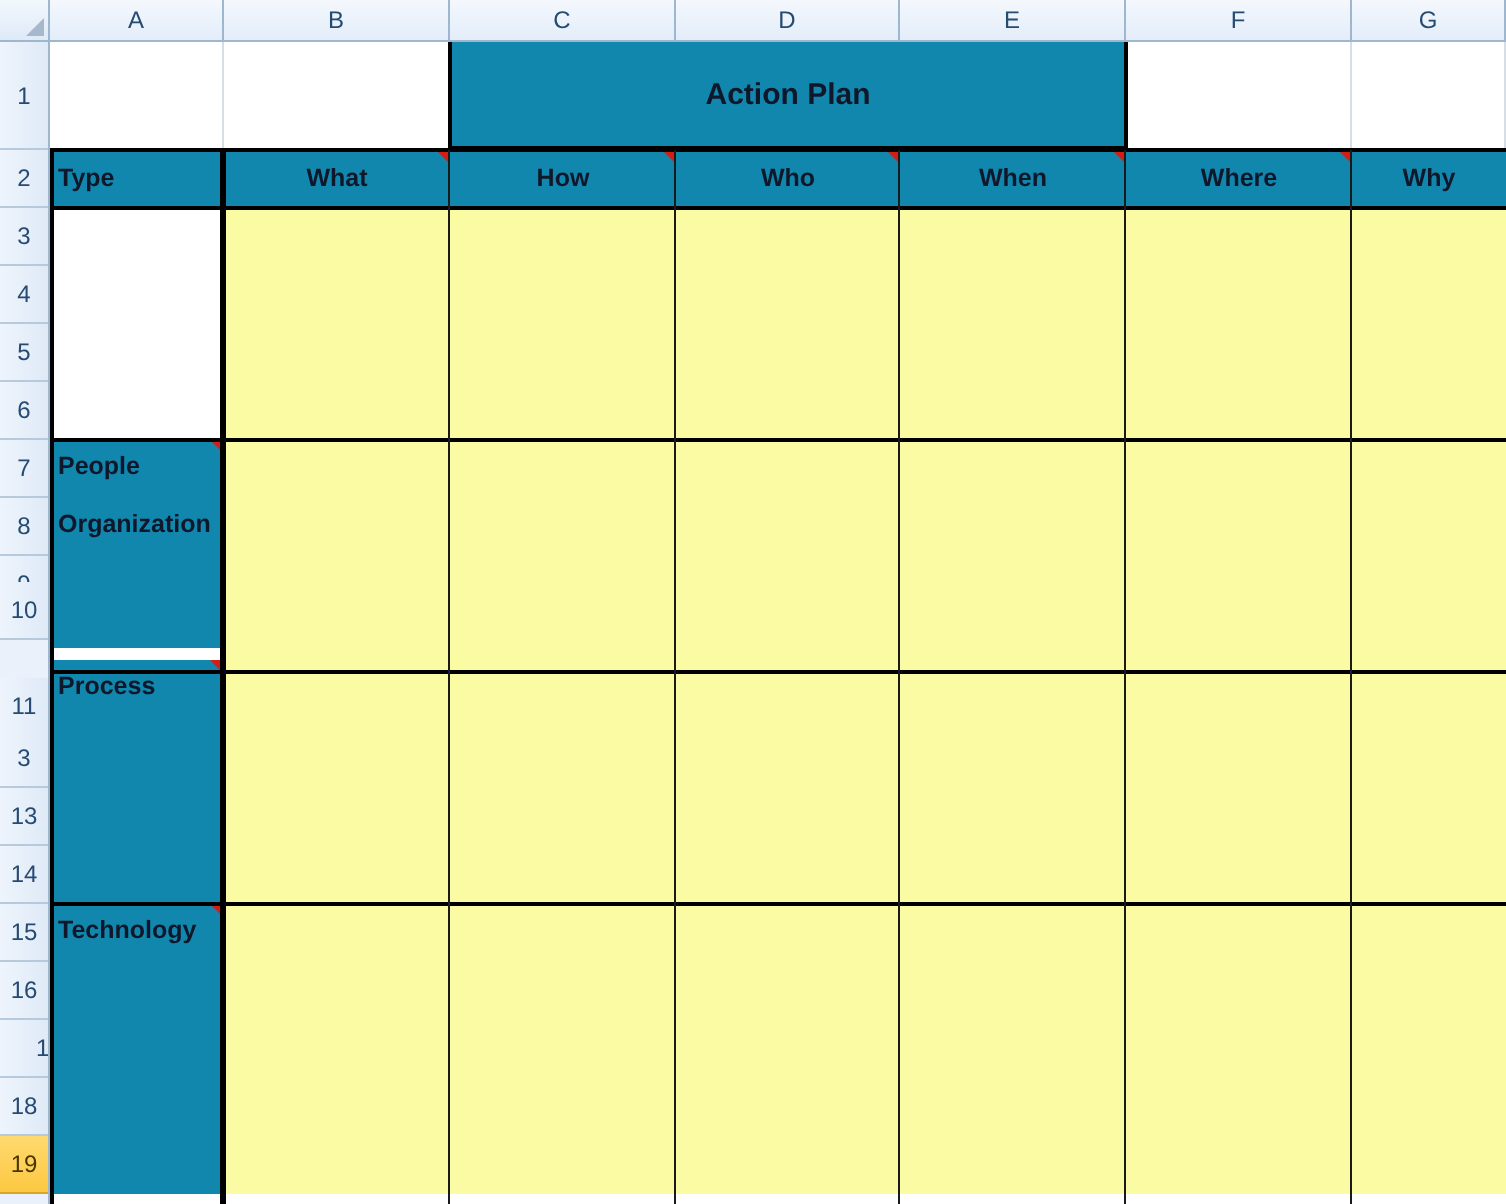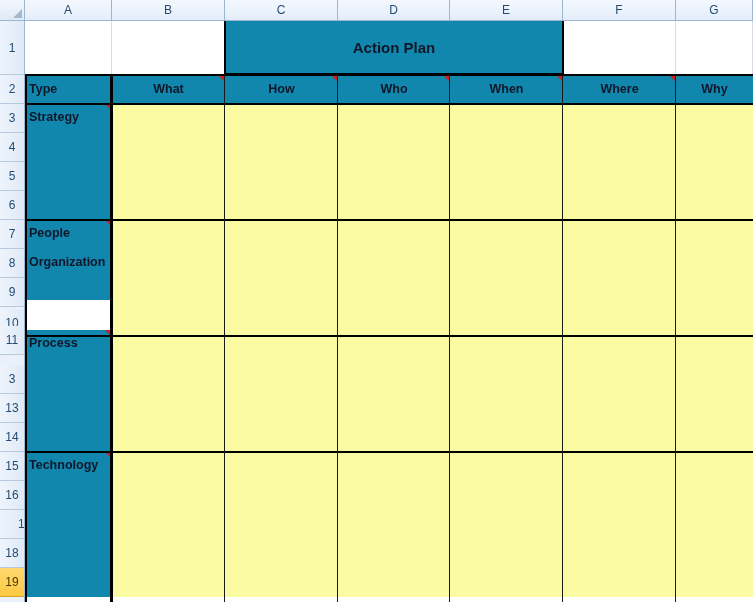--- a/index.html
+++ b/index.html
@@ -207,22 +207,22 @@
   <div class="rowhead-strip" id="rowheads">
       <div class="rowhead" style="top: 0px; height: 54px; line-height: 54px;">1</div>
       <div class="rowhead" style="top: 54px; height: 29px; line-height: 29px;">2</div>
       <div class="rowhead" style="top: 83px; height: 29px; line-height: 29px;">3</div>
       <div class="rowhead" style="top: 112px; height: 29px; line-height: 29px;">4</div>
       <div class="rowhead" style="top: 141px; height: 29px; line-height: 29px;">5</div>
       <div class="rowhead" style="top: 170px; height: 29px; line-height: 29px;">6</div>
       <div class="rowhead" style="top: 199px; height: 29px; line-height: 29px;">7</div>
       <div class="rowhead" style="top: 228px; height: 29px; line-height: 29px;">8</div>
       <div class="rowhead" style="top: 257px; height: 29px; line-height: 29px;">9</div>
-      <div class="rowhead" style="top: 288px; height: 29px; line-height: 29px;">10</div>
-      <div class="rowhead" style="top: 305px; height: 29px; line-height: 29px;">11</div>
+      <div class="rowhead" style="top: 270px; height: 29px; line-height: 29px;">10</div>
+      <div class="rowhead" style="top: 318px; height: 29px; line-height: 29px;">11</div>
       <div class="rowhead" style="top: 344px; height: 29px; line-height: 29px;">3</div>
       <div class="rowhead" style="top: 373px; height: 29px; line-height: 29px;">13</div>
       <div class="rowhead" style="top: 402px; height: 29px; line-height: 29px;">14</div>
       <div class="rowhead" style="top: 431px; height: 29px; line-height: 29px;">15</div>
       <div class="rowhead" style="top: 460px; height: 29px; line-height: 29px;">16</div>
       <div class="rowhead" style="top: 489px; height: 29px; line-height: 29px; padding-left: 18px;">17</div>
       <div class="rowhead" style="top: 518px; height: 29px; line-height: 29px;">18</div>
       <div class="rowhead active" style="top: 547px; height: 29px; line-height: 29px;">19</div>
     </div>
 
@@ -269,43 +269,39 @@
         <div class="vmid">
           <span class="hdr-text center">Where</span>
         </div>
         <div class="comment-tri"></div>
       </div>
       <div class="cell teal" style="left: 651px; top: 54px; width: 77px; height: 29px;">
         <div class="vmid">
           <span class="hdr-text center">Why</span>
         </div>
       </div>
-      <div class="cell teal" style="left: 0px; top: 83px; width: 87px; height: 116px;">
-        <div class="vtop" style="position: absolute; left: 0px; top: 0px; height: 29px; width: 100%;">Strategy</div>
-        <div class="comment-tri"></div>
-      </div>
       <div class="cell yellow" style="left: 87px; top: 83px; width: 113px; height: 116px;">
         <span class="vtop"></span>
       </div>
       <div class="cell yellow" style="left: 200px; top: 83px; width: 113px; height: 116px;">
         <span class="vtop"></span>
       </div>
       <div class="cell yellow" style="left: 313px; top: 83px; width: 112px; height: 116px;">
         <span class="vtop"></span>
       </div>
       <div class="cell yellow" style="left: 425px; top: 83px; width: 113px; height: 116px;">
         <span class="vtop"></span>
       </div>
       <div class="cell yellow" style="left: 538px; top: 83px; width: 113px; height: 116px;">
         <span class="vtop"></span>
       </div>
       <div class="cell yellow" style="left: 651px; top: 83px; width: 77px; height: 116px;">
         <span class="vtop"></span>
       </div>
-      <div class="cell teal" style="left: 0px; top: 199px; width: 87px; height: 80px;">
+      <div class="cell teal" style="left: 0px; top: 199px; width: 87px; height: 104px;">
         <div class="vtop" style="position: absolute; left: 0px; top: 0px; height: 29px; width: 100%;">People</div>
         <div class="vtop" style="position: absolute; left: 0px; top: 29px; height: 29px; width: 100%;">Organization</div>
         <div class="comment-tri"></div>
       </div>
       <div class="cell yellow" style="left: 87px; top: 199px; width: 113px; height: 116px;">
         <span class="vtop"></span>
       </div>
       <div class="cell yellow" style="left: 200px; top: 199px; width: 113px; height: 116px;">
         <span class="vtop"></span>
       </div>

